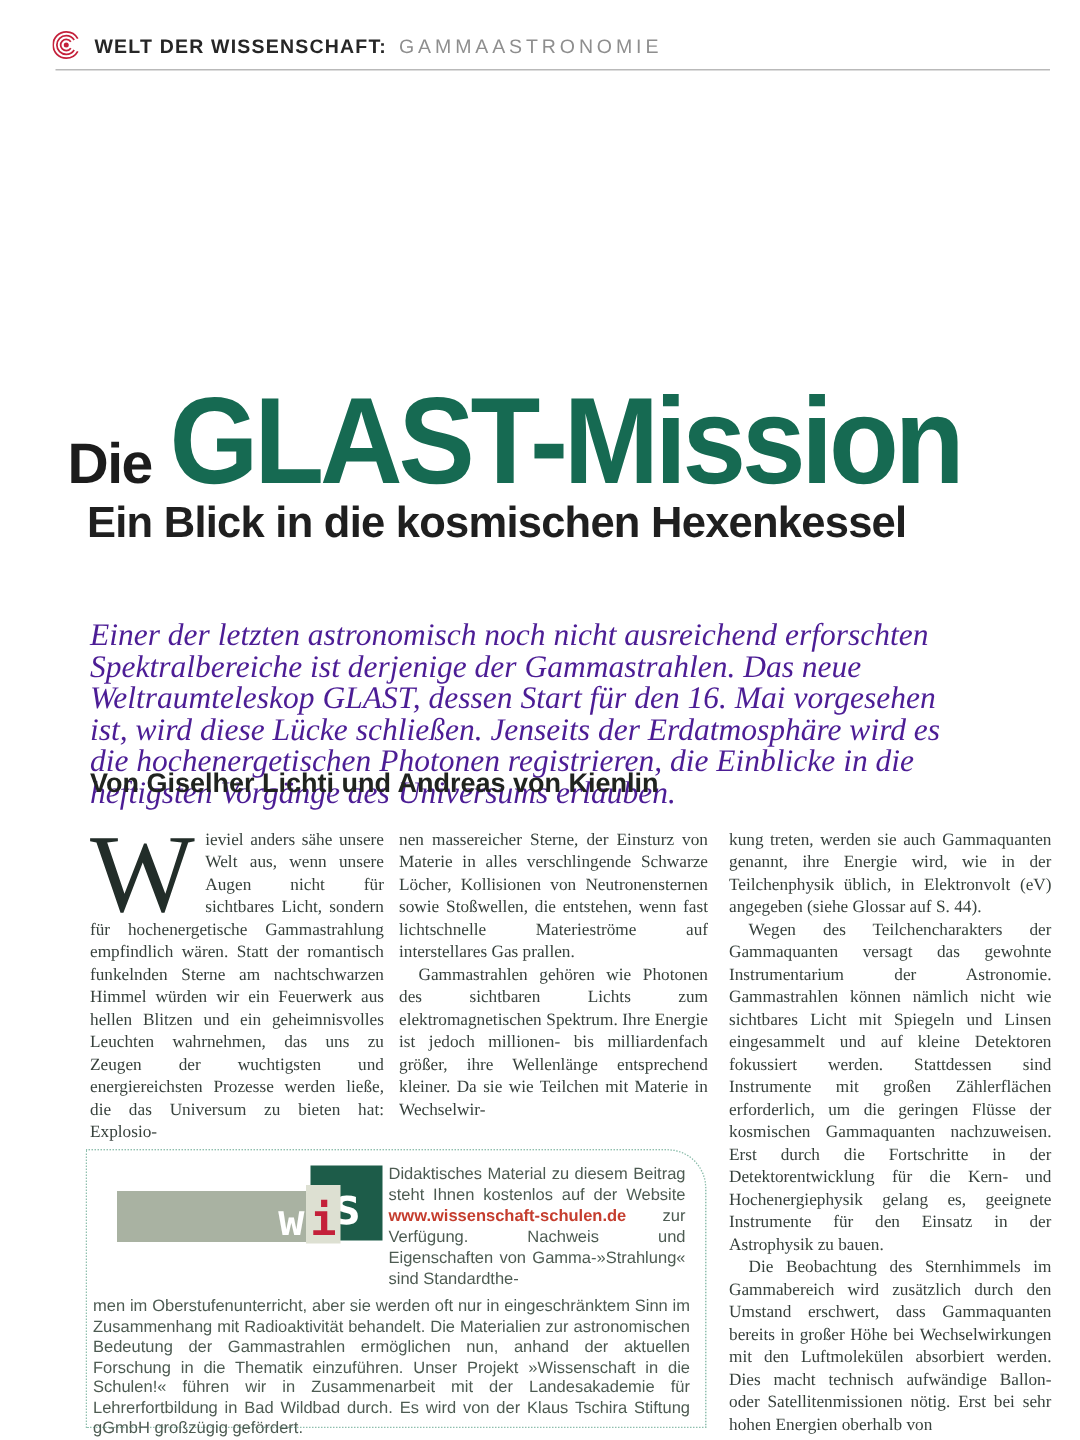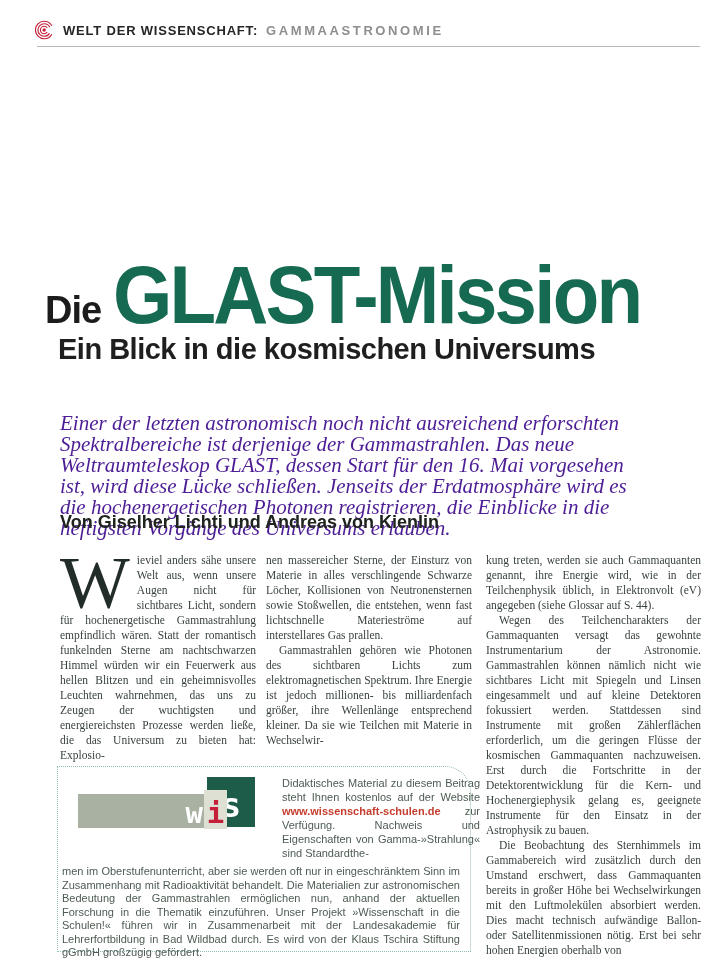--- a/index.html
+++ b/index.html
@@ -4,21 +4,21 @@
 <style>
   html,body{margin:0;padding:0;background:#ffffff;}
   .page{
     position:relative;width:704px;height:960px;background:#ffffff;overflow:hidden;
     font-family:"Liberation Serif", serif;color:#37413c;
   }
   
   .kicker{position:absolute;left:35px;top:20px;display:flex;align-items:center;gap:8px;
     font-family:"Liberation Sans", sans-serif;font-size:13px;}
   .kicker .strong{font-weight:700;color:#262626;letter-spacing:0.8px;}
-  .kicker .topic{color:#8e8e8e;letter-spacing:2.6px;font-weight:700;}
+  .kicker .topic{color:#8e8e8e;letter-spacing:2.6px;font-weight:400;}
   .kicker-icon{width:20px;height:20px;flex:0 0 auto;}
   .header-rule{position:absolute;left:37px;top:46px;width:663px;height:1px;background:#b9b9b9;}
   
   .title-row{position:absolute;left:45px;top:248px;display:flex;align-items:baseline;gap:12px;white-space:nowrap;}
   .title-prefix{font-family:"Liberation Sans", sans-serif;font-weight:700;font-size:38px;color:#1c1c1c;letter-spacing:-1px;}
   .title-main{font-family:"Liberation Sans", sans-serif;font-weight:700;font-size:82px;color:#166a52;
     letter-spacing:-3px;transform:scaleX(0.93);transform-origin:left bottom;display:inline-block;}
   .subtitle{position:absolute;left:58px;top:333px;font-family:"Liberation Sans", sans-serif;
     font-weight:700;font-size:29px;color:#1f1f1f;letter-spacing:-0.5px;}
   
@@ -45,21 +45,21 @@
   .logo-bar{position:absolute;left:20px;top:27px;width:128px;height:34px;background:#a9b2a2;z-index:1;
     display:flex;align-items:flex-end;justify-content:flex-end;padding-right:3px;box-sizing:border-box;
     font-family:"DejaVu Sans Mono", monospace;font-weight:700;font-size:29px;color:#ffffff;line-height:30px;}
   .logo-i{position:absolute;left:146px;top:23px;width:23px;height:39px;background:#dde0d2;z-index:2;
     display:flex;align-items:flex-end;justify-content:center;
     font-family:"DejaVu Sans Mono", monospace;font-weight:700;font-size:29px;color:#c4203a;line-height:32px;}
   .wis-tagline{position:absolute;left:20px;top:70px;font-family:"DejaVu Sans Mono", monospace;
     font-weight:700;font-size:12px;letter-spacing:0.4px;color:#24322b;white-space:nowrap;}
   .wis-tagline .hl{color:#c4203a;}
   .wis-text{font-family:"Liberation Sans", sans-serif;font-size:11px;line-height:14px;color:#4d5b52;text-align:justify;}
-  .wis-text-right{position:absolute;left:224px;top:9px;width:198px;}
+  .wis-text-right{position:absolute;left:201px;top:9px;width:198px;}
   .wis-text-bottom{position:absolute;left:4px;top:98px;width:398px;line-height:13.5px;}
   .wis-link{color:#c53d2e;font-weight:700;text-decoration:none;}
 </style>
 </head>
 <body>
 
 <div class="page">
 
   <div class="kicker">
     <svg class="kicker-icon" viewBox="0 0 24 24" aria-hidden="true">
@@ -70,21 +70,21 @@
     </svg>
     <span class="strong">WELT DER WISSENSCHAFT:</span>
     <span class="topic">GAMMAASTRONOMIE</span>
   </div>
   <div class="header-rule"></div>
 
   <div class="title-row">
     <span class="title-prefix">Die</span>
     <span class="title-main">GLAST-Mission</span>
   </div>
-  <div class="subtitle">Ein Blick in die kosmischen Universums</div>
+  <div class="subtitle">Ein Blick in die kosmischen Hexenkessel</div>
 
   <p class="lead">Einer der letzten astronomisch noch nicht ausreichend erforschten Spektralbereiche ist derjenige der Gammastrahlen. Das neue Weltraumteleskop GLAST, dessen Start für den 16. Mai vorgesehen ist, wird diese Lücke schließen. Jenseits der Erdatmosphäre wird es die hochenergetischen Photonen registrieren, die Einblicke in die heftigsten Vorgänge des Universums erlauben.</p>
   <div class="byline">Von Giselher Lichti und Andreas von Kienlin</div>
 
   <div class="col" id="col1">
     <p>
       <span class="dropcap">W</span><span>ieviel anders sähe unsere Welt aus, wenn unsere Augen nicht für sichtbares Licht, sondern für hochenergetische Gammastrahlung empfindlich wären. Statt der romantisch funkelnden Sterne am nachtschwarzen Himmel würden wir ein Feuerwerk aus hellen Blitzen und ein geheimnisvolles Leuchten wahrnehmen, das uns zu Zeugen der wuchtigsten und energiereichsten Prozesse werden ließe, die das Universum zu bieten hat: Explosio-</span>
     </p>
   </div>
 

